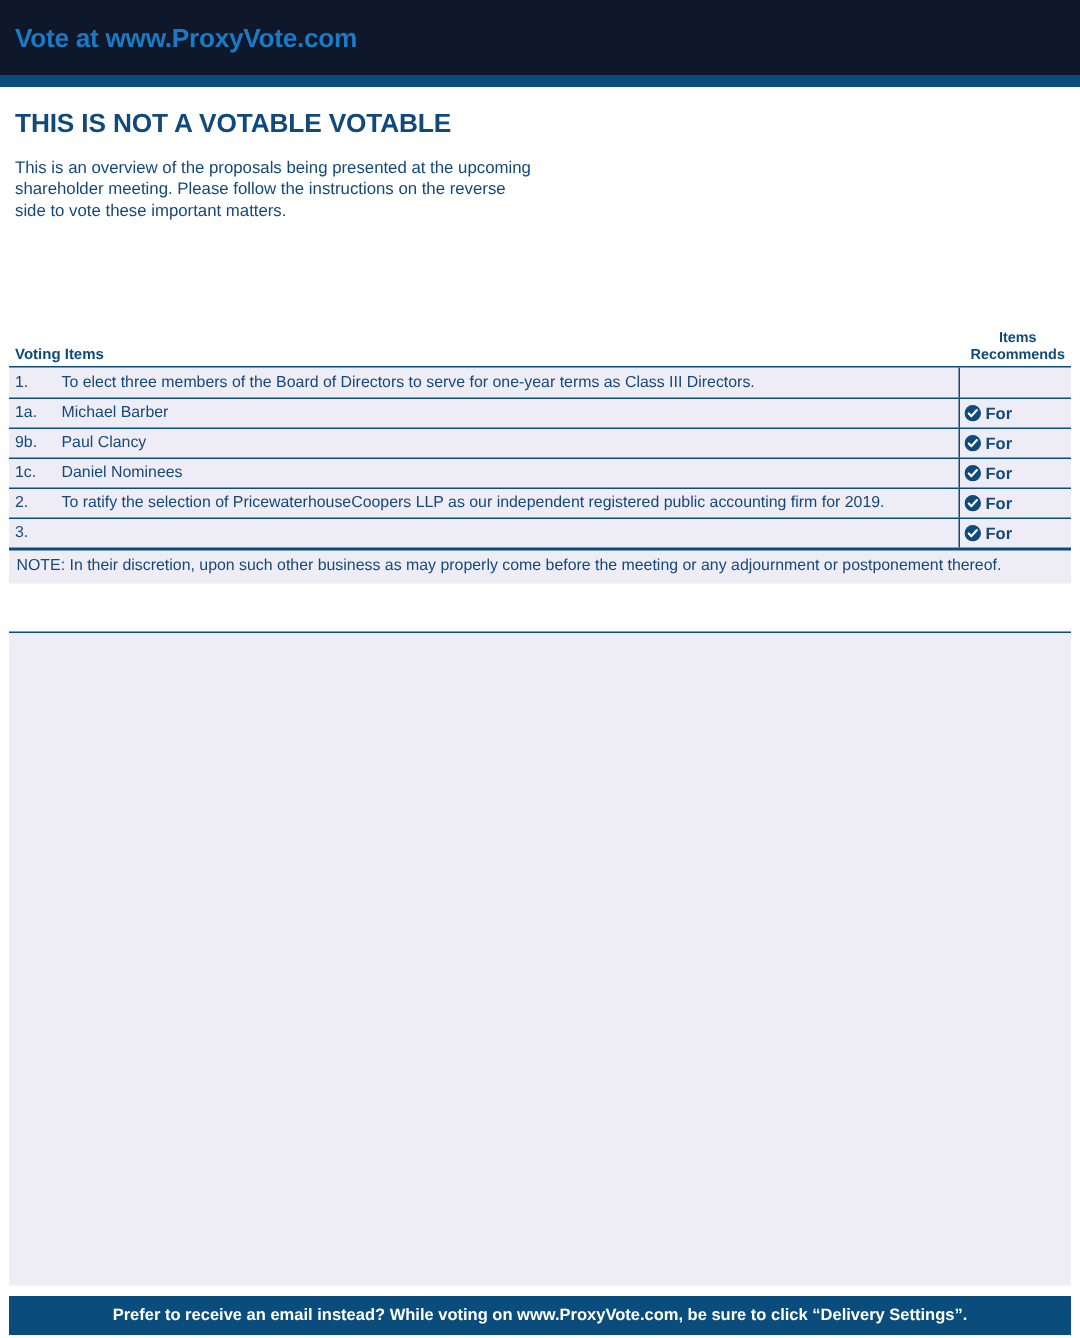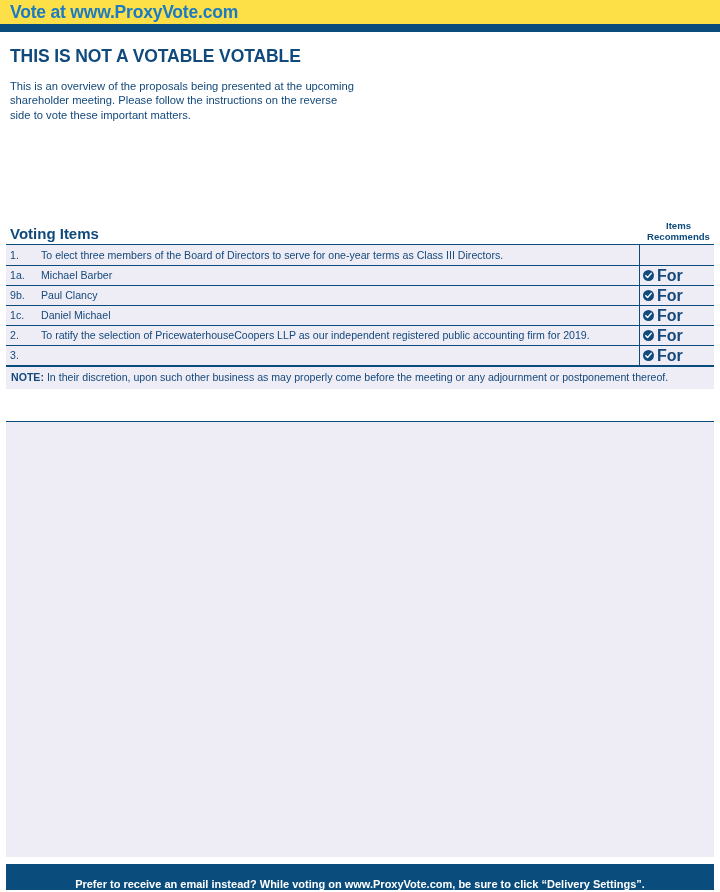--- a/index.html
+++ b/index.html
@@ -11,25 +11,25 @@
     height: 892px;
     background: #ffffff;
     font-family: "Liberation Sans", sans-serif;
     -webkit-font-smoothing: antialiased;
     overflow: hidden;
     position: relative;
   }
 
   
   .top-header {
-    height: 24px;
+    height: 50px;
     padding-left: 10px;
     display: flex;
     align-items: center;
-    background: #fde047;
+    background: #0f172a;
   }
   .top-header-title {
     font-size: 17.5px;
     font-weight: bold;
     color: #1b7ac4;
     letter-spacing: -0.2px;
   }
   .header-rule {
     height: 8px;
     background: #0a4d7c;
@@ -62,21 +62,21 @@
     width: 708px;
   }
 
   .col-head {
     display: flex;
     align-items: flex-end;
     height: 26px;
   }
   .col-head-left {
     flex: 1;
-    font-size: 15px;
+    font-size: 10px;
     font-weight: bold;
     color: #0f4a7d;
     padding: 0 0 2px 4px;
   }
   .col-head-right {
     width: 71px;
     font-size: 9.6px;
     font-weight: bold;
     color: #0f4a7d;
     text-align: center;
@@ -126,35 +126,35 @@
   }
   .vcell-rec.empty { }
 
   .check-icon {
     width: 11px;
     height: 11px;
     flex: none;
     display: block;
   }
   .rec-label {
-    font-size: 16px;
+    font-size: 11px;
     font-weight: bold;
     color: #15487b;
   }
 
   
   .note-row {
     border-top: 1.6px solid #0a4d7c;
     background: #eeedf5;
     padding: 4px 6px 5px 5px;
     font-size: 10.6px;
     color: #15487b;
     line-height: 12.5px;
   }
-  .note-row b { font-weight: bold; }
+  .note-row b { font-weight: normal; }
 
   
   .body-panel {
     position: absolute;
     left: 6px;
     top: 421px;
     width: 708px;
     height: 436px;
     background: #eeedf5;
     border-top: 1.6px solid #0a4d7c;
@@ -163,21 +163,21 @@
 
   
   .footer-bar {
     position: absolute;
     left: 6px;
     top: 864px;
     width: 708px;
     height: 26px;
     background: #0a4d7c;
     display: flex;
-    align-items: flex-end;
+    align-items: center;
     justify-content: center;
   }
   .footer-text {
     color: #ffffff;
     font-size: 11px;
     font-weight: bold;
   }
 </style>
 </head>
 <body>
@@ -232,21 +232,21 @@
           <svg class="check-icon" viewBox="0 0 16 16">
             <circle cx="8" cy="8" r="8" fill="#10497c"></circle>
             <path d="M4.1 8.2 L6.7 10.8 L12.0 4.9" stroke="#ffffff" stroke-width="2.1" fill="none" stroke-linecap="round" stroke-linejoin="round"></path>
           </svg>
           <span class="rec-label">For</span>
         </div>
       </div>
       <div class="vrow">
         <div class="vcell-text">
           <span class="vnum">1c.</span>
-          <span class="vlabel">Daniel Michael</span>
+          <span class="vlabel">Daniel Nominees</span>
         </div>
         <div class="vcell-rec">
           <svg class="check-icon" viewBox="0 0 16 16">
             <circle cx="8" cy="8" r="8" fill="#10497c"></circle>
             <path d="M4.1 8.2 L6.7 10.8 L12.0 4.9" stroke="#ffffff" stroke-width="2.1" fill="none" stroke-linecap="round" stroke-linejoin="round"></path>
           </svg>
           <span class="rec-label">For</span>
         </div>
       </div>
       <div class="vrow">

